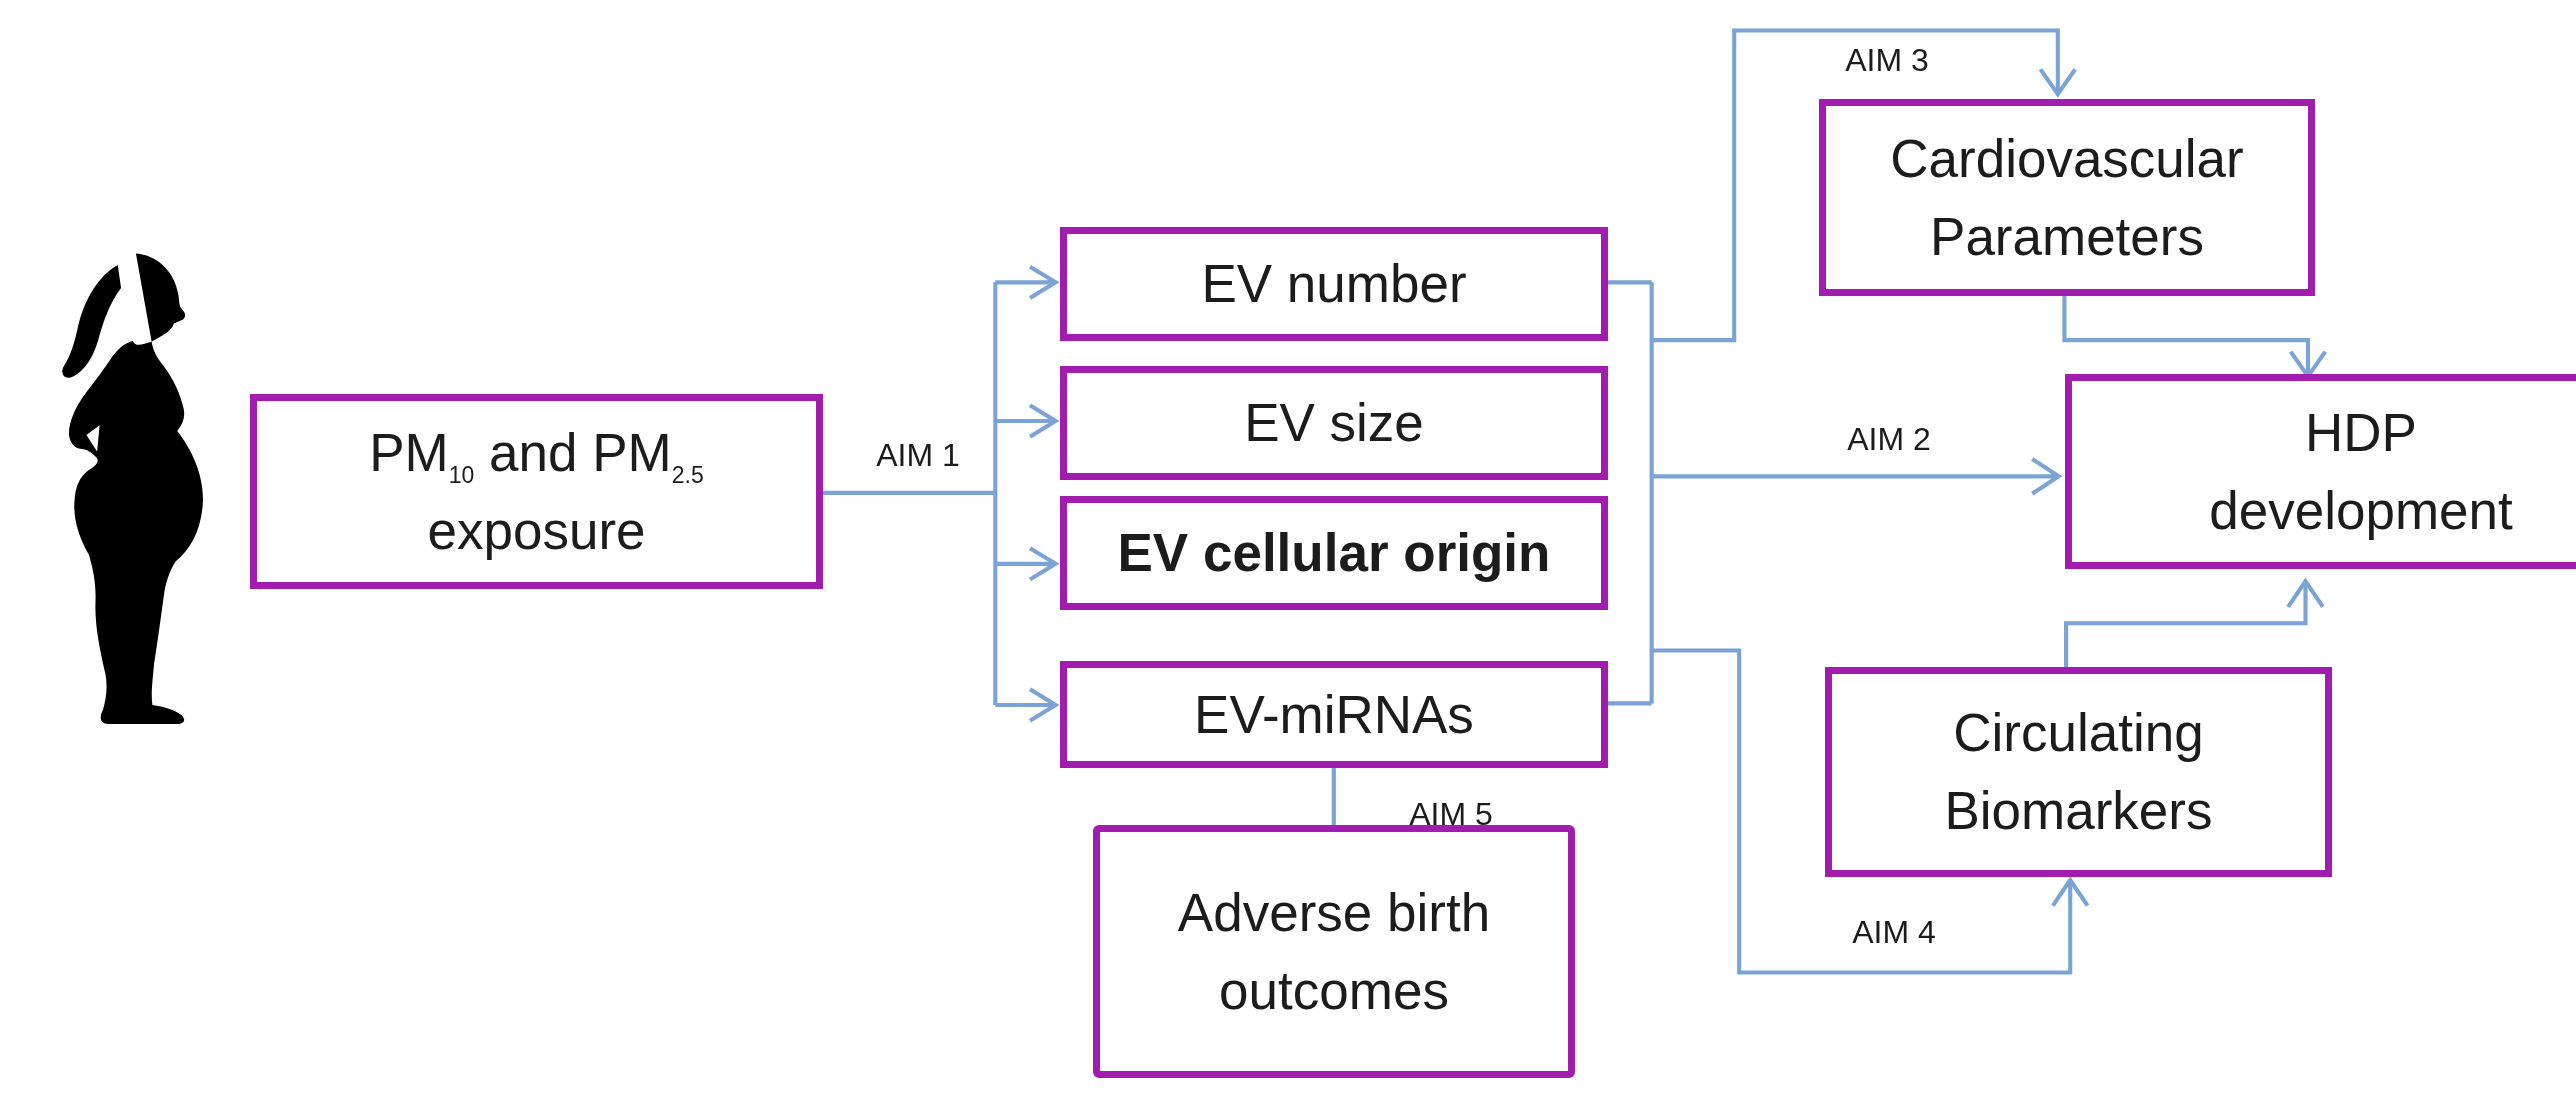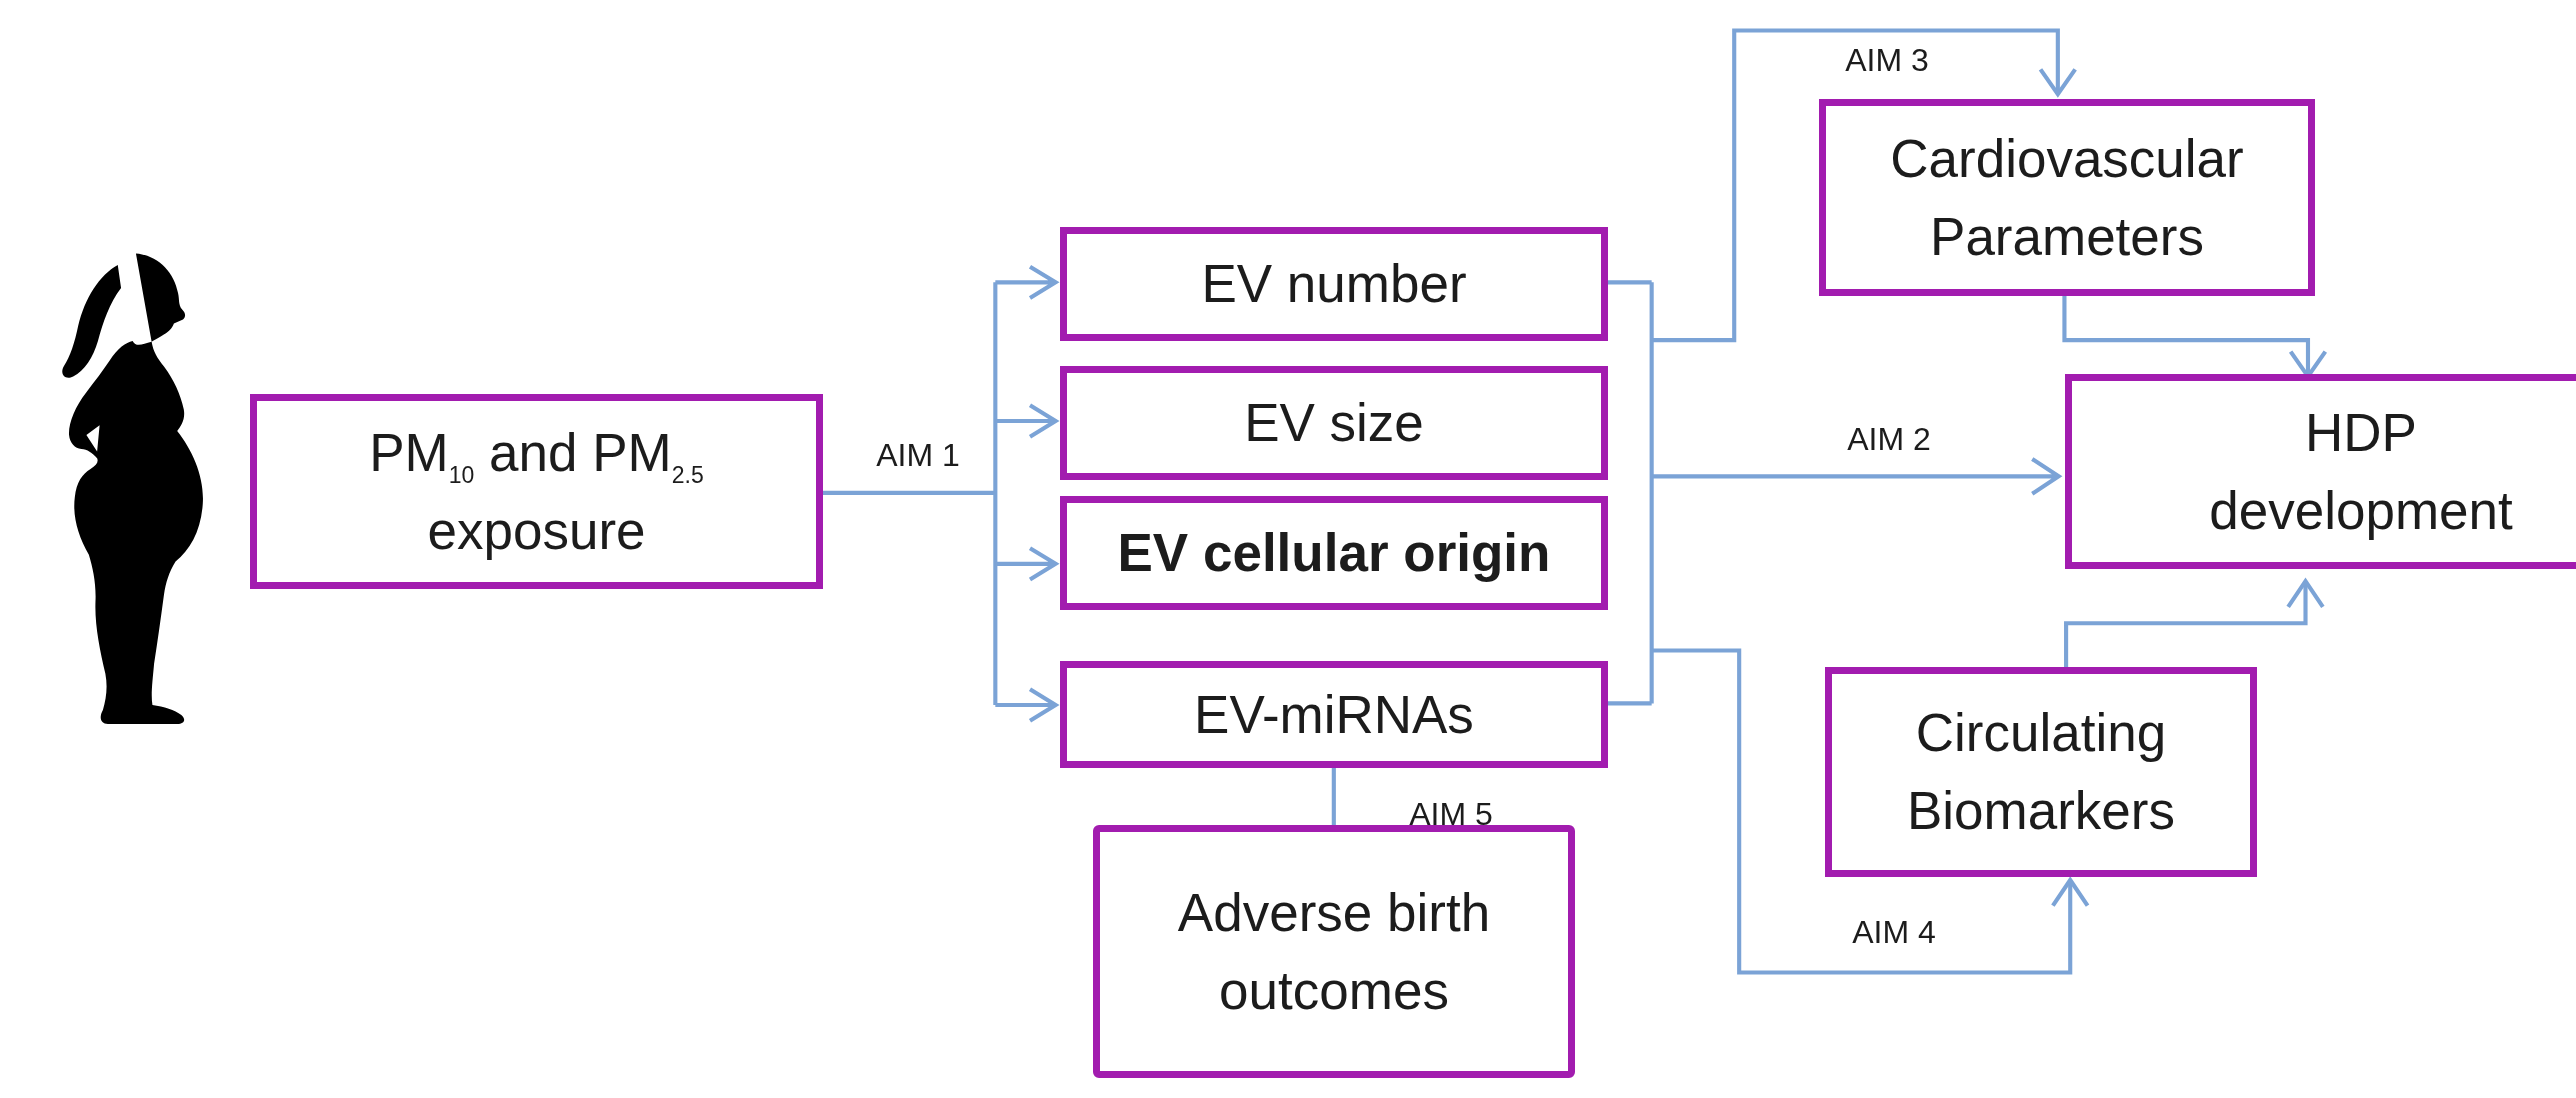--- a/index.html
+++ b/index.html
@@ -26,21 +26,21 @@
     transform:translate(-50%,-50%);white-space:nowrap;
   }
   
   #pm-box        {left:250px;  top:394px;  width:573px; height:195px;}
   #ev-number-box {left:1060px; top:227px;  width:548px; height:114px;}
   #ev-size-box   {left:1060px; top:366px;  width:548px; height:114px;}
   #ev-origin-box {left:1060px; top:496px;  width:548px; height:114px;font-weight:bold;}
   #ev-mirnas-box {left:1060px; top:661px;  width:548px; height:107px;}
   #cardio-box    {left:1819px; top:99px;  width:496px; height:197px;}
   #hdp-box       {left:2065px; top:374px;  width:592px; height:195px;}
-  #circ-box      {left:1825px; top:667px;  width:432px; height:210px;}
+  #circ-box      {left:1825px; top:667px;  width:507px; height:210px;}
   #adverse-box   {left:1093px; top:825px; width:482px; height:253px;border-radius:6px;}
   
   #aim1-label{left:918px; top:455px;}
   #aim2-label{left:1889px; top:439px;}
   #aim3-label{left:1887px; top:60px;}
   #aim4-label{left:1894px; top:932px;}
   #aim5-label{left:1451px; top:814px;}
 </style>
 </head>
 <body>

